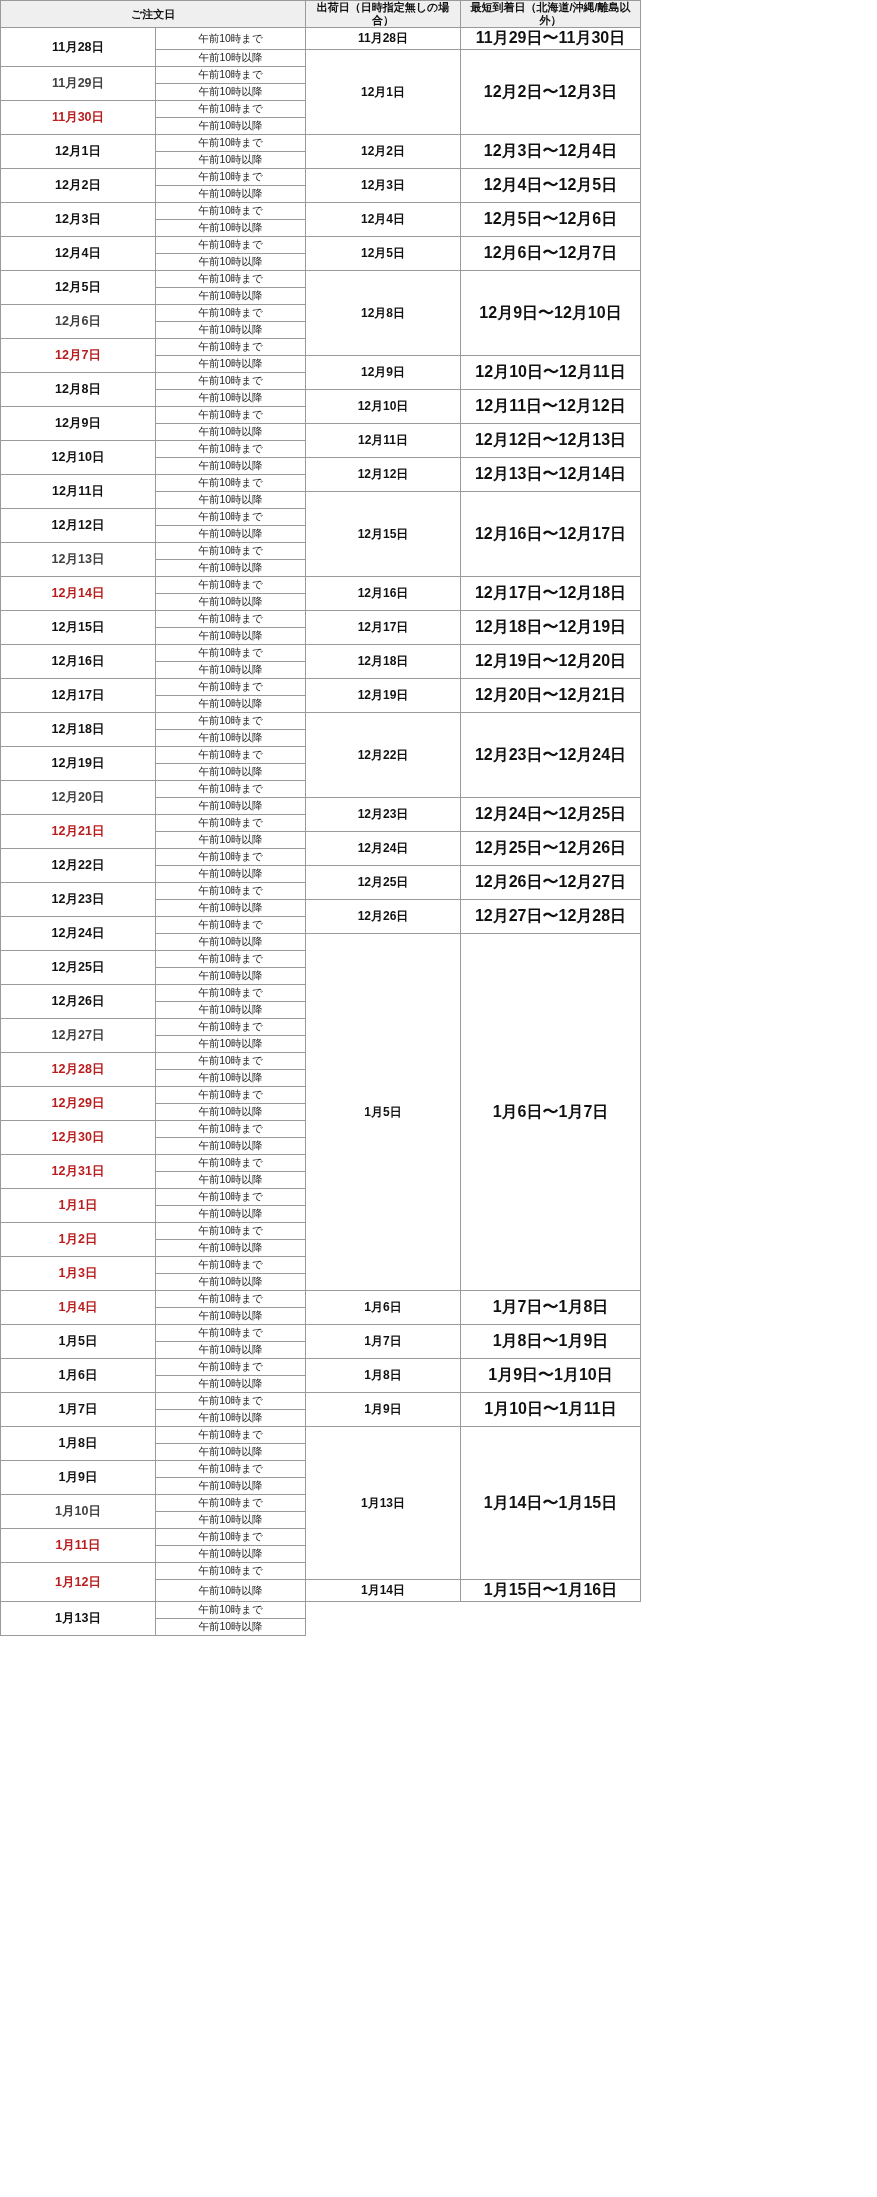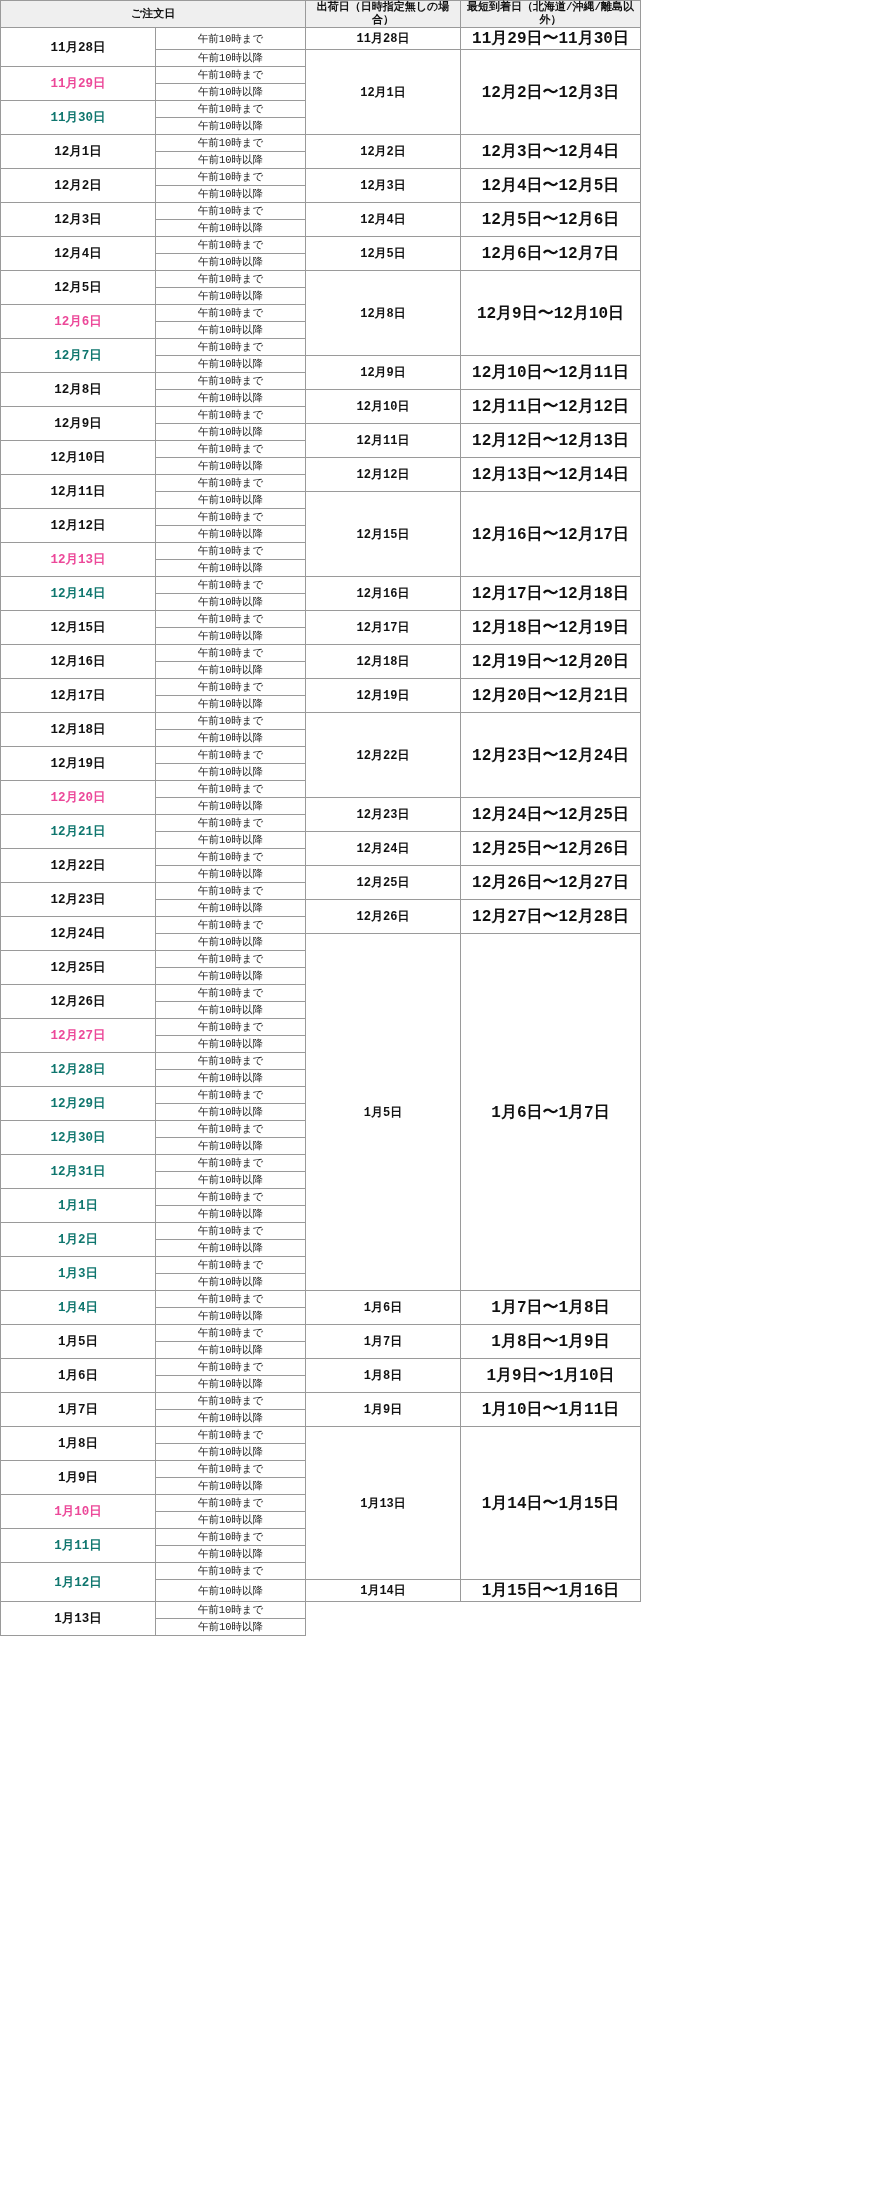--- a/index.html
+++ b/index.html
@@ -9,21 +9,20 @@
   }
   body {
     font-family: "Liberation Sans", sans-serif;
     width: 877px;
   }
   table.schedule {
     border-collapse: collapse;
     width: 640px;
     margin: 0;
     table-layout: fixed;
-    font-family: Liberation Mono, monospace;
   }
   table.schedule th,
   table.schedule td {
     border: 1px solid #9a9a9a;
     text-align: center;
     vertical-align: middle;
     padding: 0;
   }
   thead th {
     background: #efefef;
@@ -38,22 +37,22 @@
   col.c-time       { width: 150px; }
   col.c-ship       { width: 155px; }
   col.c-arrive     { width: 180px; }
 
   td.order-date {
     font-size: 12.5px;
     font-weight: bold;
     height: 32px;
     color: #111;
   }
-  td.order-date.sat { color: #ec4899; }
-  td.order-date.sun { color: #0f766e; text-align: center; }
+  td.order-date.sat { color: #404040; }
+  td.order-date.sun { color: #b91c1c; text-align: center; }
 
   td.time {
     font-size: 10.5px;
     color: #222;
     height: 16px;
     font-weight: normal;
   }
   td.ship, td.arrive {
     font-size: 12px;
     font-weight: bold;

